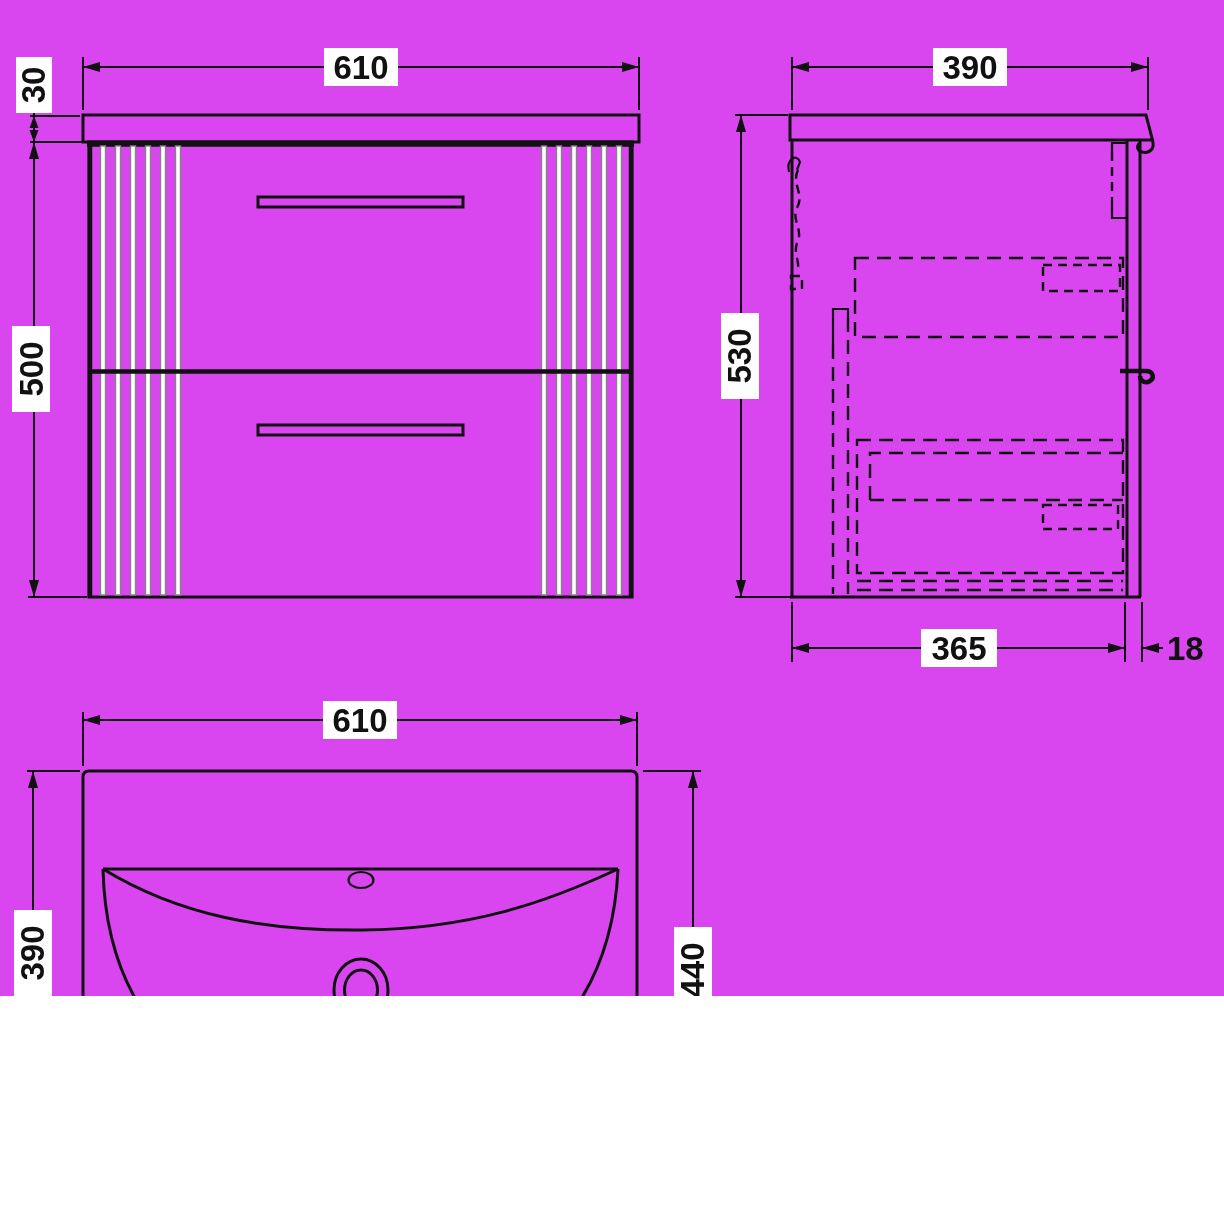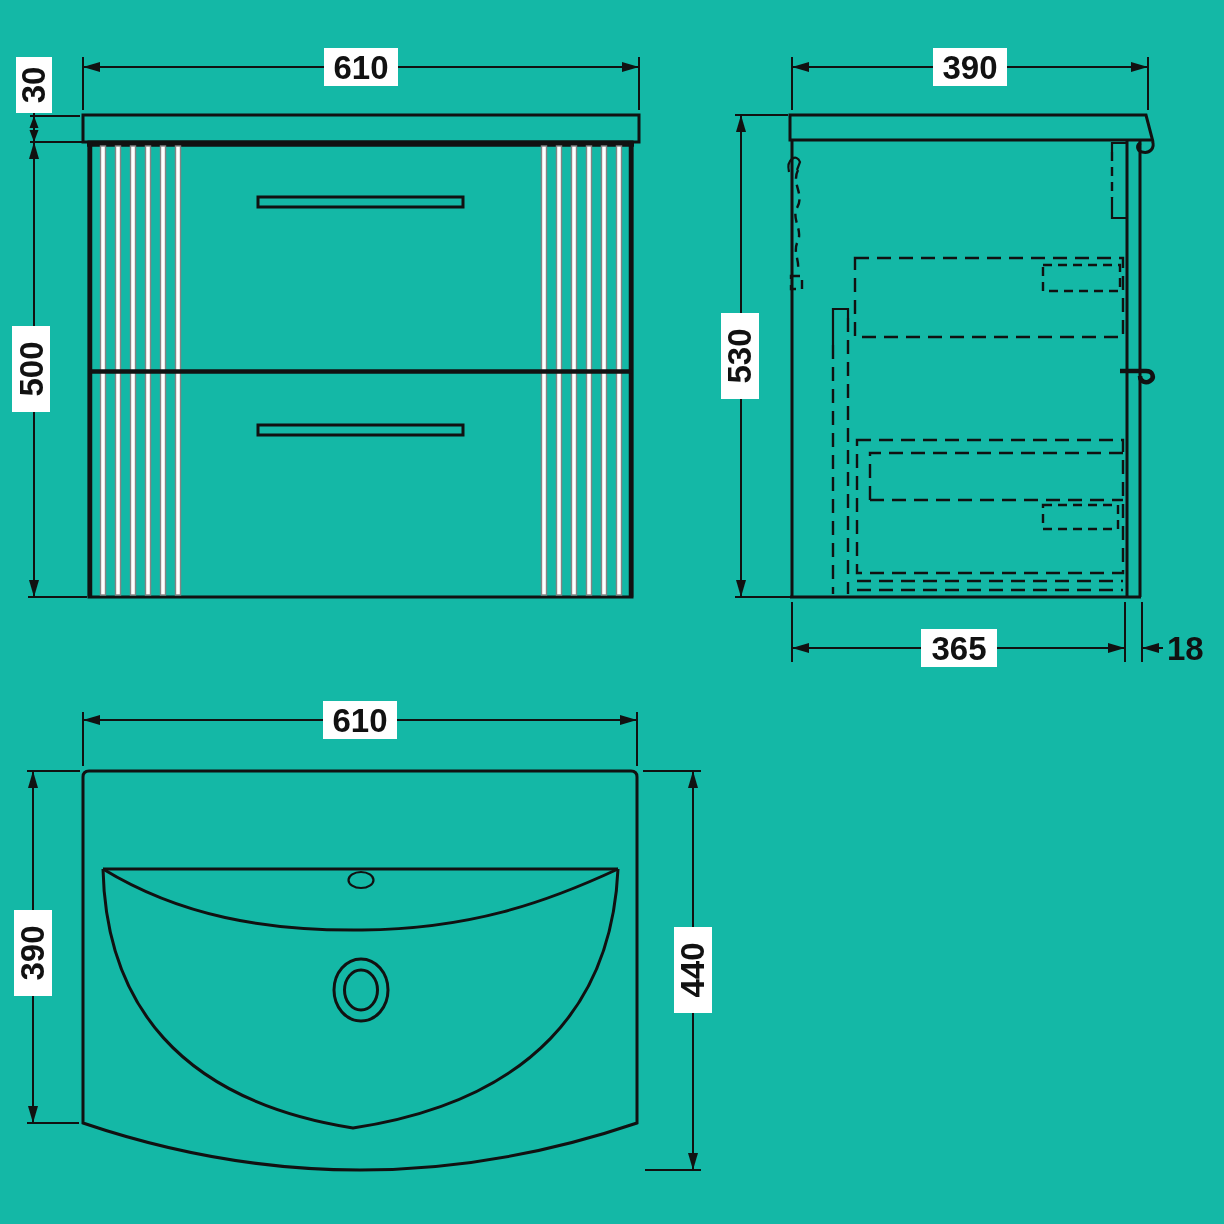--- a/index.html
+++ b/index.html
@@ -1,16 +1,16 @@
 <!DOCTYPE html>
 <html><head>
 <meta charset="utf-8">
 <style>
   html,body{margin:0;padding:0;background:#ffffff;}
-  .sheet{position:relative;width:1224px;height:1224px;background:#14b8a6;overflow:hidden;}
+  .sheet{position:relative;width:1224px;height:996px;background:#d946ef;overflow:hidden;}
   svg{display:block;}
   .dim-text{font-family:"Liberation Sans","DejaVu Sans",sans-serif;font-weight:bold;font-size:33px;fill:#111;letter-spacing:0px;}
   .obj{stroke:#111;fill:none;}
   .thin{stroke-width:2.2;}
   .med{stroke-width:3;}
   .thick{stroke-width:4.5;}
   .dim{stroke:#111;stroke-width:2;fill:none;}
   .dash{stroke:#111;stroke-width:2.4;fill:none;stroke-dasharray:14 8;}
   .dash-sm{stroke:#111;stroke-width:2.4;fill:none;stroke-dasharray:9 6;}
   .flute{stroke:#848484;stroke-width:1.4;fill:#ffffff;}

